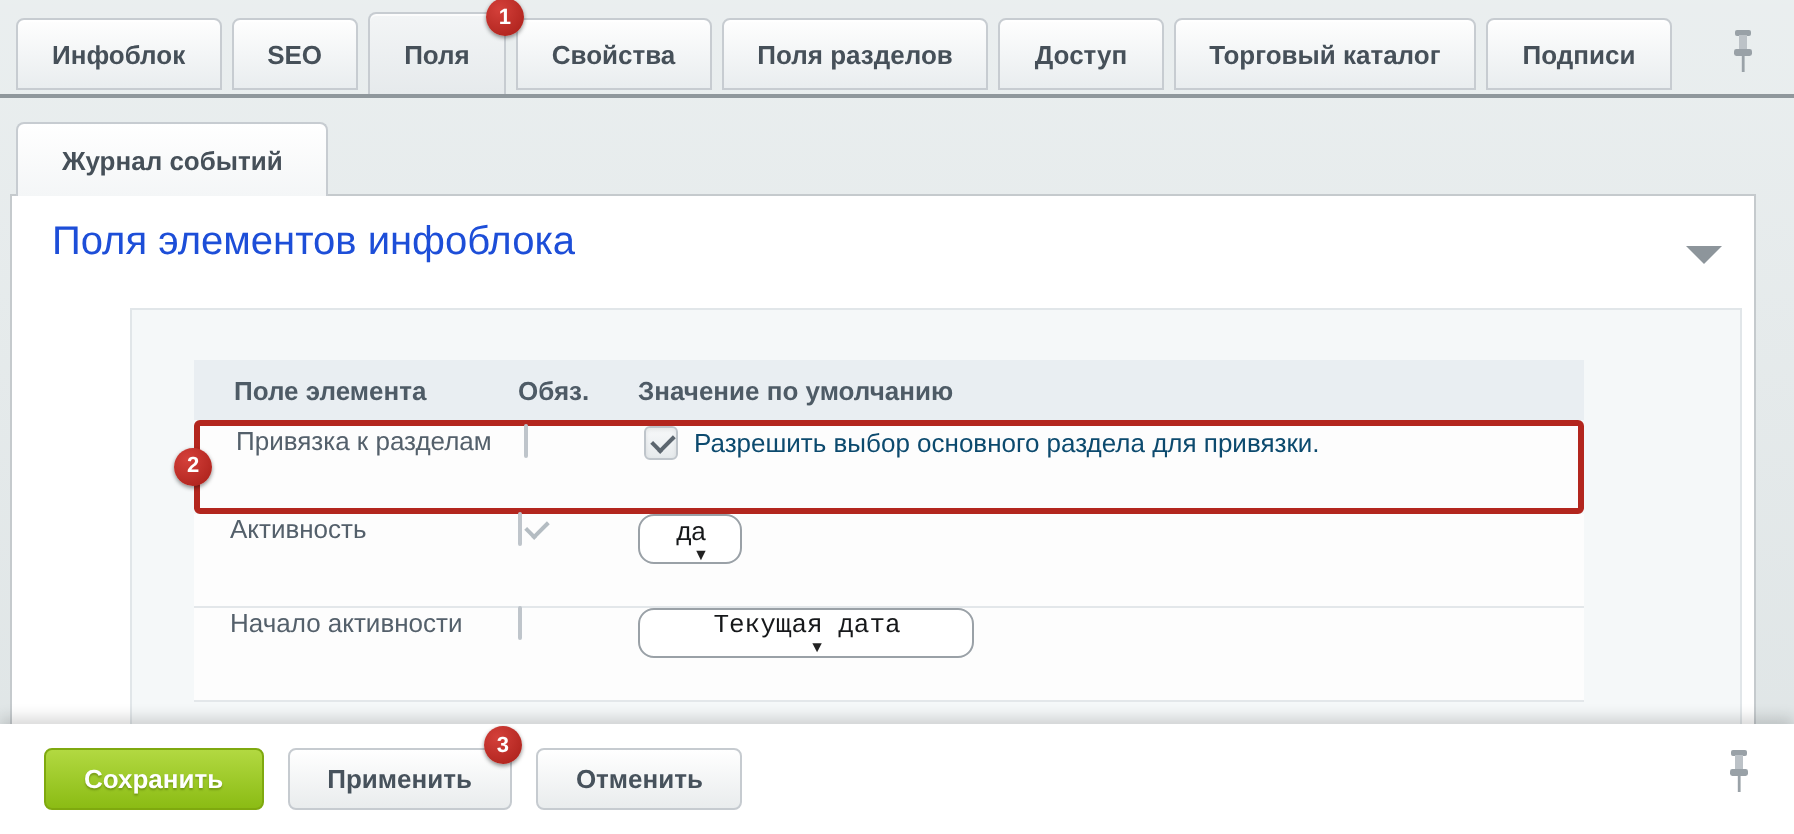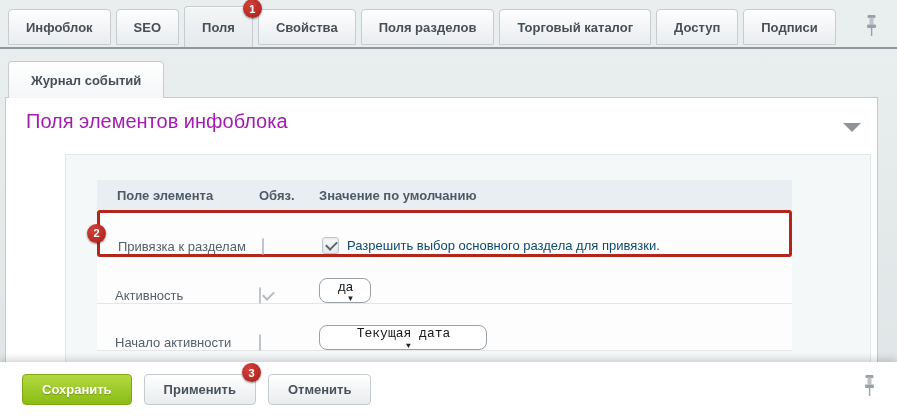--- a/index.html
+++ b/index.html
@@ -29,33 +29,33 @@
 
   
   .subtabbar { position:absolute; left:8px; top:61px; z-index:3; }
   .subtab { display:inline-flex; align-items:center; height:37px; padding:4px 22px;
             background:linear-gradient(#ffffff,#f4f6f7); border:1px solid #c7ccd1; border-bottom:none;
             border-radius:4px 4px 0 0; font-weight:bold; color:#465059; cursor:pointer; }
 
   
   .content { position:absolute; left:5px; top:97px; width:873px; height:268px;
              background:#fff; border:1px solid #c5cacd; z-index:2; }
-  .page-title { position:absolute; left:20px; top:12px; font-size:20px; color:#a21caf; }
+  .page-title { position:absolute; left:20px; top:12px; font-size:20px; color:#1d4ed8; }
   .collapse-arrow { position:absolute; right:16px; top:25px; width:0; height:0; cursor:pointer;
                     border-left:9px solid transparent; border-right:9px solid transparent;
                     border-top:9px solid #8d959b; }
   .form-panel { position:absolute; left:59px; top:56px; right:6px; bottom:-6px;
                 background:#f5f8f9; border:1px solid #e1e6e9; }
   .ftable { position:absolute; left:31px; top:25px; width:695px; }
   .thead { display:flex; align-items:center; height:30px; background:#e9eef2;
            color:#4e5b66; font-weight:bold; }
   .col1 { width:162px; padding-left:20px; }
   .col2 { width:60px; }
   .col3 { flex:1; display:flex; align-items:center; }
-  .frow { display:flex; align-items:flex-end; height:47px; background:#fdfdfd;
+  .frow { display:flex; align-items:flex-start; height:47px; background:#fdfdfd;
           border-bottom:1px solid #e3e7ea; color:#54606b; }
   .frow .col1 { padding-left:18px; }
   .highlight-wrap { position:relative; border:3px solid #b3261e; border-radius:3px; }
   .highlight-wrap .frow { height:41px; border-bottom:none; }
   .callout-row { left:-13px; top:50%; margin-top:-10px; }
 
   .checkbox { position:relative; width:17px; height:17px; border:1px solid #bfc5cb; border-radius:3px;
               background:linear-gradient(#f7f9fa,#e6eaec); box-shadow:inset 0 1px 2px rgba(0,0,0,.08);
               cursor:pointer; flex:0 0 auto; }
   .checkbox.checked::after { content:""; position:absolute; left:3px; top:3px; width:9px; height:5px;
@@ -98,24 +98,24 @@
       <span>Поля</span>
       <span class="badge">1</span>
     </div>
     <div class="tab">
         <span>Свойства</span>
       </div>
     <div class="tab">
         <span>Поля разделов</span>
       </div>
     <div class="tab">
+        <span>Доступ</span>
+      </div>
+    <div class="tab">
         <span>Торговый каталог</span>
-      </div>
-    <div class="tab">
-        <span>Доступ</span>
       </div>
     <div class="tab">
         <span>Подписи</span>
       </div>
   </div>
 
   <div class="pin pin-top">
     <svg width="15" height="24" viewBox="0 0 15 24">
       <rect x="3.5" y="1" width="8" height="3" rx="1" fill="#99a1a7"></rect>
       <rect x="5.5" y="3.5" width="4" height="7" fill="#bcc2c7"></rect>

